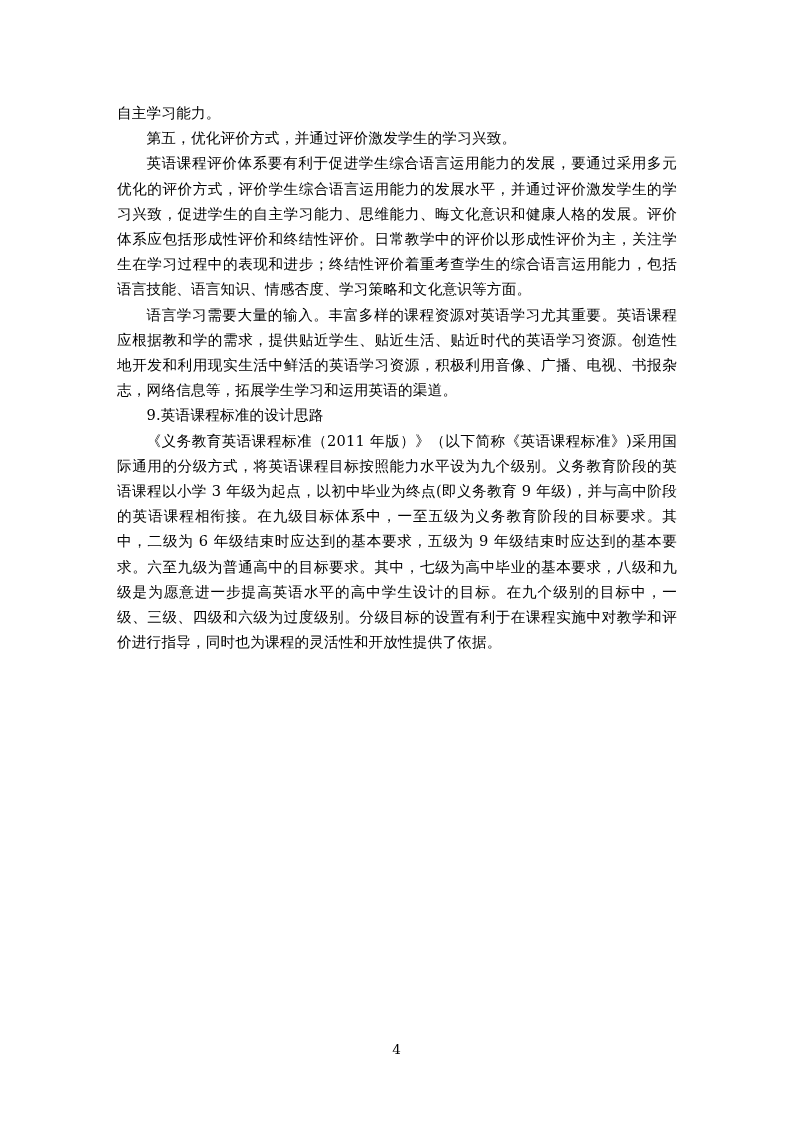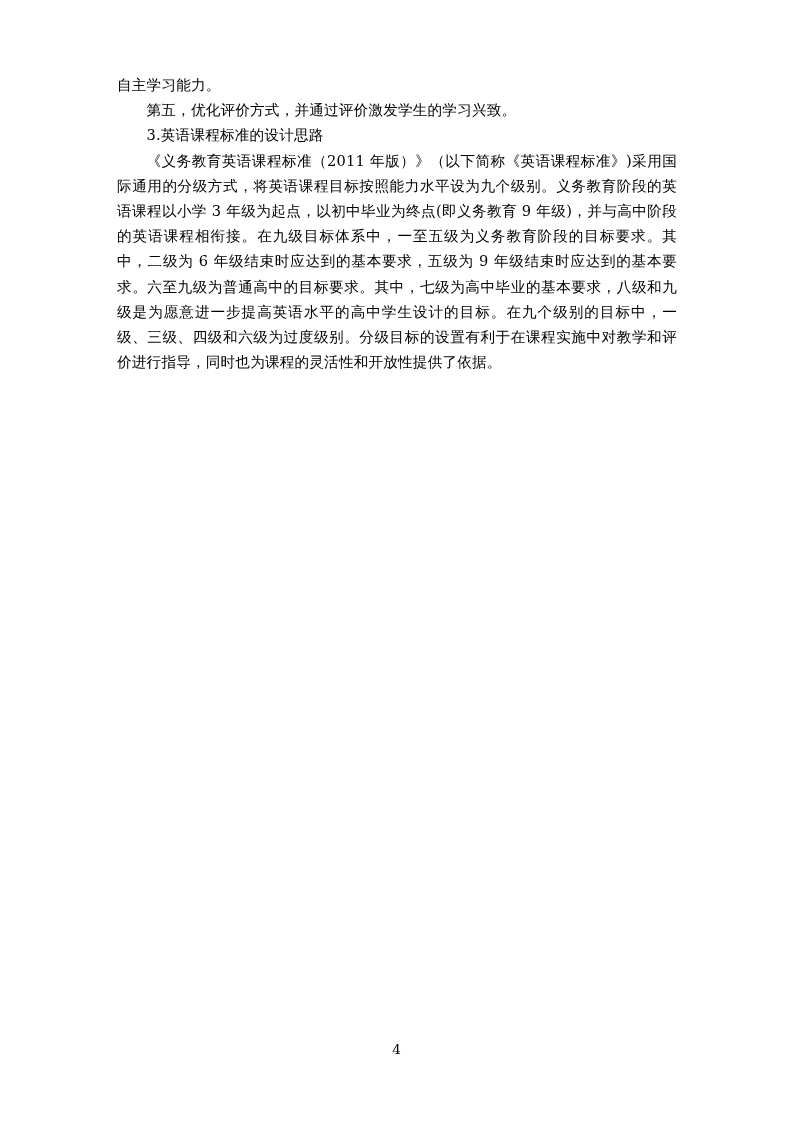--- a/index.html
+++ b/index.html
@@ -19,21 +19,21 @@
     left: 0;
     top: 0;
     width: 793px;
     height: 1122px;
     background: #ffffff;
     overflow: hidden;
   }
   .content {
     position: absolute;
     left: 117px;
-    top: 72px;
+    top: 100px;
     width: 560px;
   }
   .para {
     font-size: 14.6px;
     line-height: 25.2px;
     text-align: justify;
     text-justify: inter-ideograph;
     margin: 0;
     letter-spacing: 0.2px;
   }
@@ -54,17 +54,19 @@
     color: #000000;
   }
 </style>
 </head>
 <body>
 
 <div class="page">
   <div class="content">
     <p class="para noindent">自主学习能力。</p>
     <p class="para indent2">第五，优化评价方式，并通过评价激发学生的学习兴致。</p>
-    <p class="para indent2">3.英语课程标准的设计思路</p>
+    <p class="para indent2">英语课程评价体系要有利于促进学生综合语言运用能力的发展，要通过采用多元优化的评价方式，评价学生综合语言运用能力的发展水平，并通过评价激发学生的学习兴致，促进学生的自主学习能力、思维能力、晦文化意识和健康人格的发展。评价体系应包括形成性评价和终结性评价。日常教学中的评价以形成性评价为主，关注学生在学习过程中的表现和进步；终结性评价着重考查学生的综合语言运用能力，包括语言技能、语言知识、情感杏度、学习策略和文化意识等方面。</p>
+    <p class="para indent2">语言学习需要大量的输入。丰富多样的课程资源对英语学习尤其重要。英语课程应根据教和学的需求，提供贴近学生、贴近生活、贴近时代的英语学习资源。创造性地开发和利用现实生活中鲜活的英语学习资源，积极利用音像、广播、电视、书报杂志，网络信息等，拓展学生学习和运用英语的渠道。</p>
+    <p class="para indent2">9.英语课程标准的设计思路</p>
     <p class="para indent2">《义务教育英语课程标准（2011 年版）》（以下简称《英语课程标准》)采用国际通用的分级方式，将英语课程目标按照能力水平设为九个级别。义务教育阶段的英语课程以小学 3 年级为起点，以初中毕业为终点(即义务教育 9 年级)，并与高中阶段的英语课程相衔接。在九级目标体系中，一至五级为义务教育阶段的目标要求。其中，二级为 6 年级结束时应达到的基本要求，五级为 9 年级结束时应达到的基本要求。六至九级为普通高中的目标要求。其中，七级为高中毕业的基本要求，八级和九级是为愿意进一步提高英语水平的高中学生设计的目标。在九个级别的目标中，一级、三级、四级和六级为过度级别。分级目标的设置有利于在课程实施中对教学和评价进行指导，同时也为课程的灵活性和开放性提供了依据。</p>
   </div>
   <div class="page-number">4</div>
 </div>
 
 </body></html>

